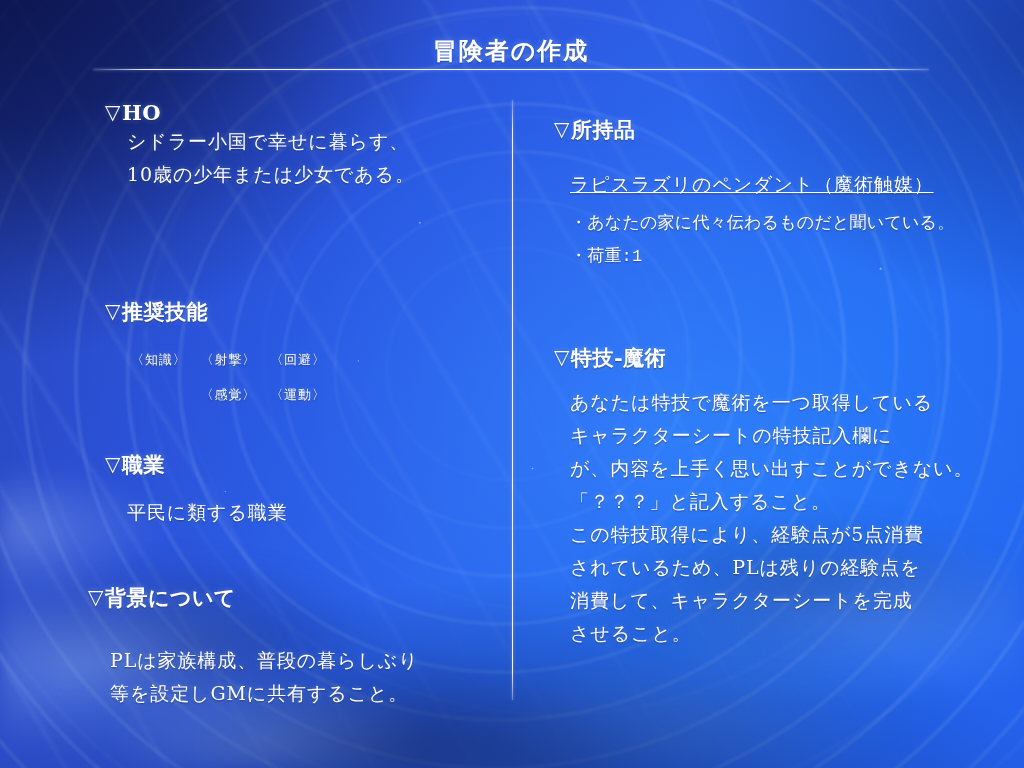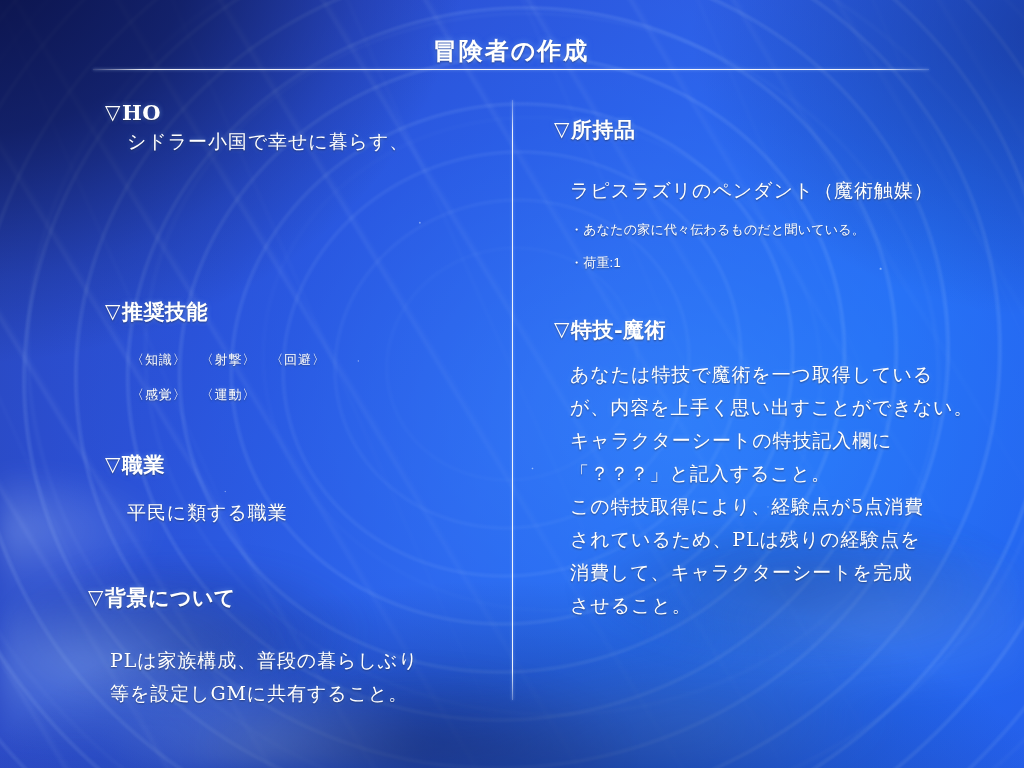--- a/index.html
+++ b/index.html
@@ -261,22 +261,22 @@
   .body-line {
     font-family: "DejaVu Serif", "Liberation Serif", serif;
     font-size: 19px;
     letter-spacing: 0.9px;
     white-space: nowrap;
     line-height: 33px;
     text-shadow: 0 0 5px rgba(140,190,255,0.45), 0 1px 2px rgba(0,0,25,0.5);
   }
 
   .body-line.gothic {
-    font-family: Liberation Sans, sans-serif;
-    font-size: 13px;
+    font-family: Liberation Mono, monospace;
+    font-size: 17px;
     letter-spacing: 0.2px;
   }
 
   .skill-row {
     font-family: "DejaVu Serif", "Liberation Serif", serif;
     font-size: 13px;
     letter-spacing: 0.9px;
     white-space: nowrap;
     line-height: 35px;
     text-shadow: 0 0 5px rgba(140,190,255,0.45), 0 1px 2px rgba(0,0,25,0.5);
@@ -311,28 +311,29 @@
       <div class="title">冒険者の作成</div>
     </div>
     <div class="title-rule"></div>
     <div class="v-divider"></div>
 
     <div class="col-left">
 
       <div class="section" style="left:105px; top:100px;">
         <div class="heading"><span class="tri">▽</span><span>HO</span></div>
         <div class="body-line indent-1">シドラー小国で幸せに暮らす、</div>
+        <div class="body-line indent-1">10歳の少年または少女である。</div>
       </div>
 
       <div class="section" style="left:105px; top:298px;">
         <div class="heading"><span class="tri">▽</span><span>推奨技能</span></div>
         <div class="skill-row" style="margin-left:26px; margin-top:16px;">
           <span class="skill">〈知識〉</span><span class="skill">〈射撃〉</span><span class="skill">〈回避〉</span>
         </div>
-        <div class="skill-row" style="margin-left:26px;">
+        <div class="skill-row" style="text-align:right;">
           <span class="skill">〈感覚〉</span><span class="skill">〈運動〉</span>
         </div>
       </div>
 
       <div class="section" style="left:105px; top:451px;">
         <div class="heading"><span class="tri">▽</span><span>職業</span></div>
         <div class="body-line indent-1" style="margin-top:17px;">平民に類する職業</div>
       </div>
 
       <div class="section" style="left:88px; top:584px;">
@@ -340,30 +341,30 @@
         <div class="body-line indent-1" style="margin-top:32px;">PLは家族構成、普段の暮らしぶり</div>
         <div class="body-line indent-1">等を設定しGMに共有すること。</div>
       </div>
 
     </div>
 
     <div class="col-right">
 
       <div class="section" style="left:42px; top:116px;">
         <div class="heading"><span class="tri">▽</span><span>所持品</span></div>
-        <div class="body-line indent-2" style="margin-top:30px;">ラピスラズリのペンダント（魔術触媒）</div>
+        <div class="body-line indent-2" style="margin-top:24px;text-decoration:underline;">ラピスラズリのペンダント（魔術触媒）</div>
         <div class="body-line gothic indent-2" style="margin-top:6px;">・あなたの家に代々伝わるものだと聞いている。</div>
         <div class="body-line gothic indent-2">・荷重:1</div>
       </div>
 
-      <div class="section" style="left:42px; top:316px;">
+      <div class="section" style="left:42px; top:344px;">
         <div class="heading"><span class="tri">▽</span><span>特技-魔術</span></div>
         <div class="body-line indent-2" style="margin-top:14px;">あなたは特技で魔術を一つ取得している</div>
+        <div class="body-line indent-2">キャラクターシートの特技記入欄に</div>
         <div class="body-line indent-2">が、内容を上手く思い出すことができない。</div>
-        <div class="body-line indent-2">キャラクターシートの特技記入欄に</div>
         <div class="body-line indent-2">「？？？」と記入すること。</div>
         <div class="body-line indent-2">この特技取得により、経験点が5点消費</div>
         <div class="body-line indent-2">されているため、PLは残りの経験点を</div>
         <div class="body-line indent-2">消費して、キャラクターシートを完成</div>
         <div class="body-line indent-2">させること。</div>
       </div>
 
     </div>
 
   </div>

